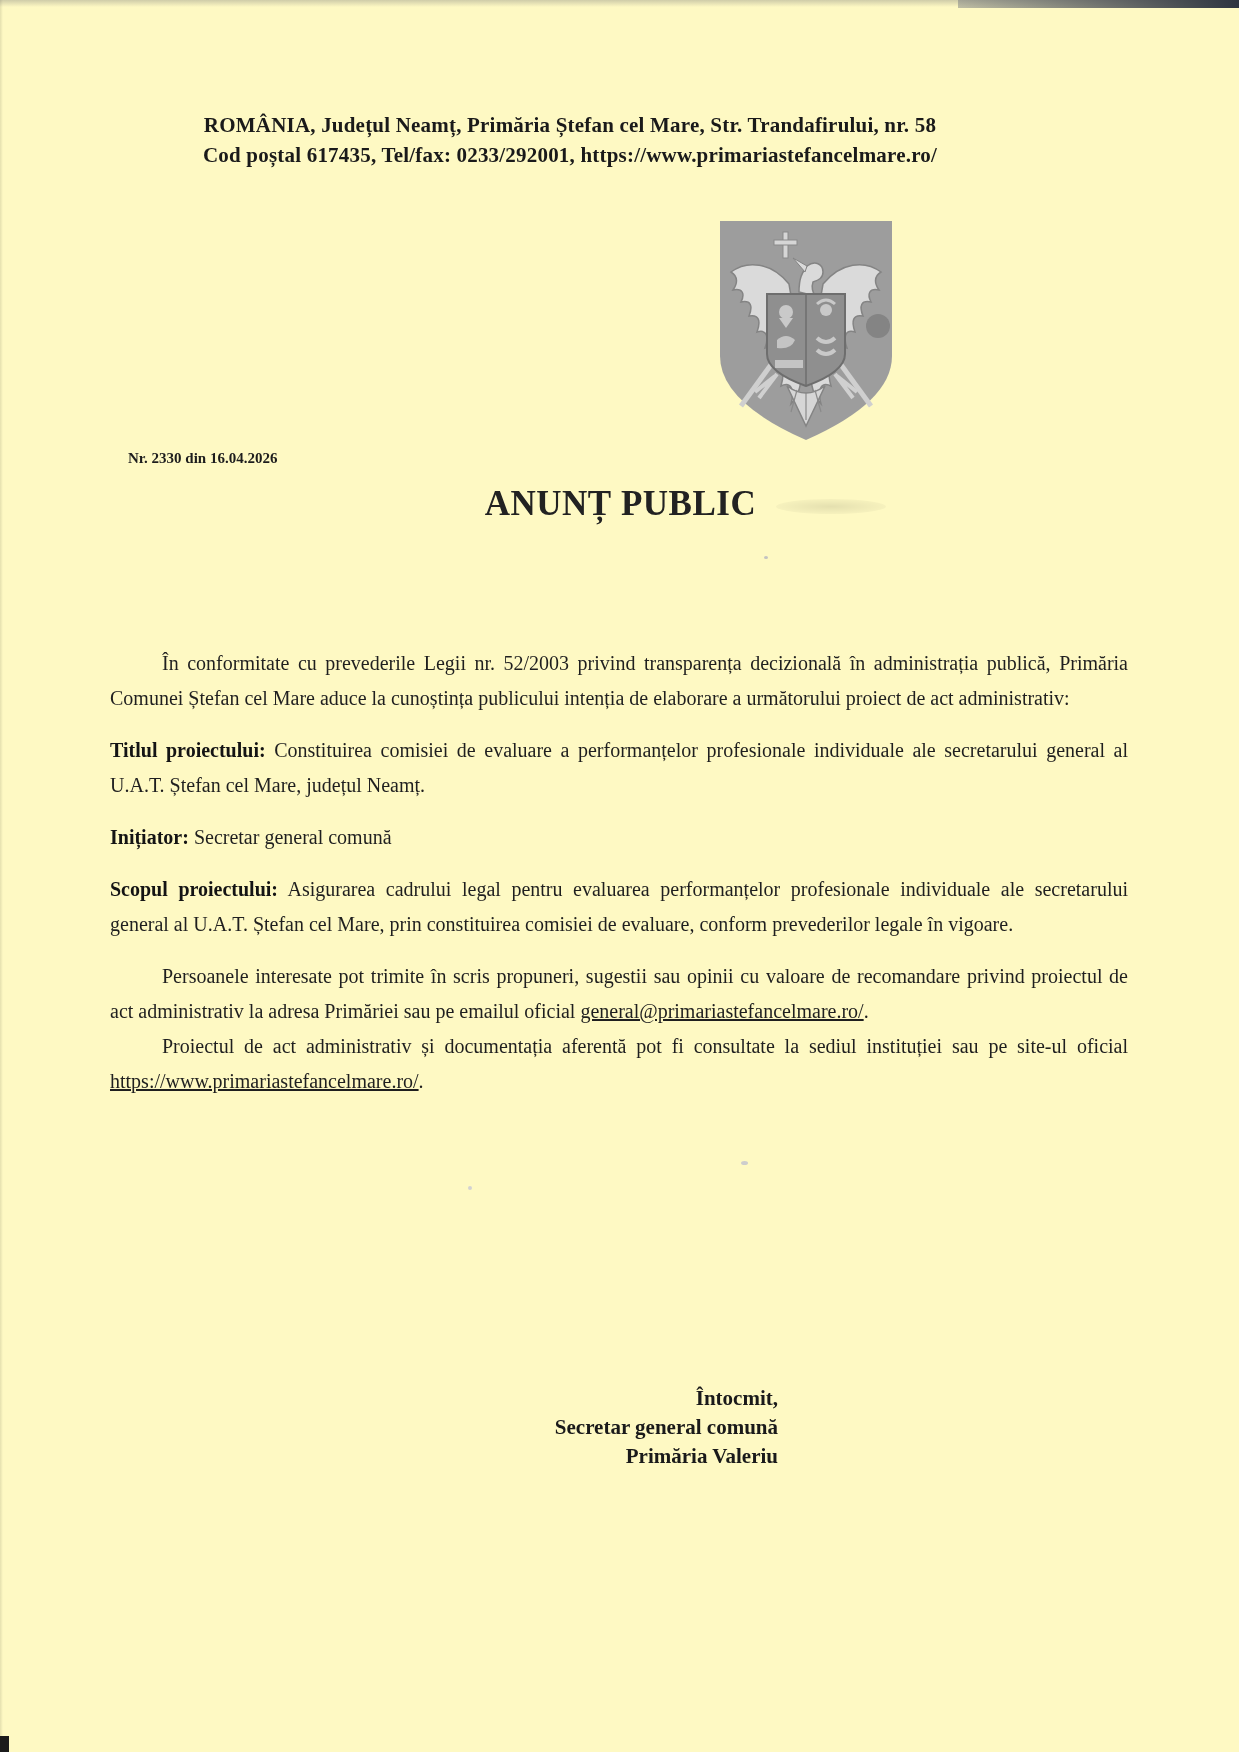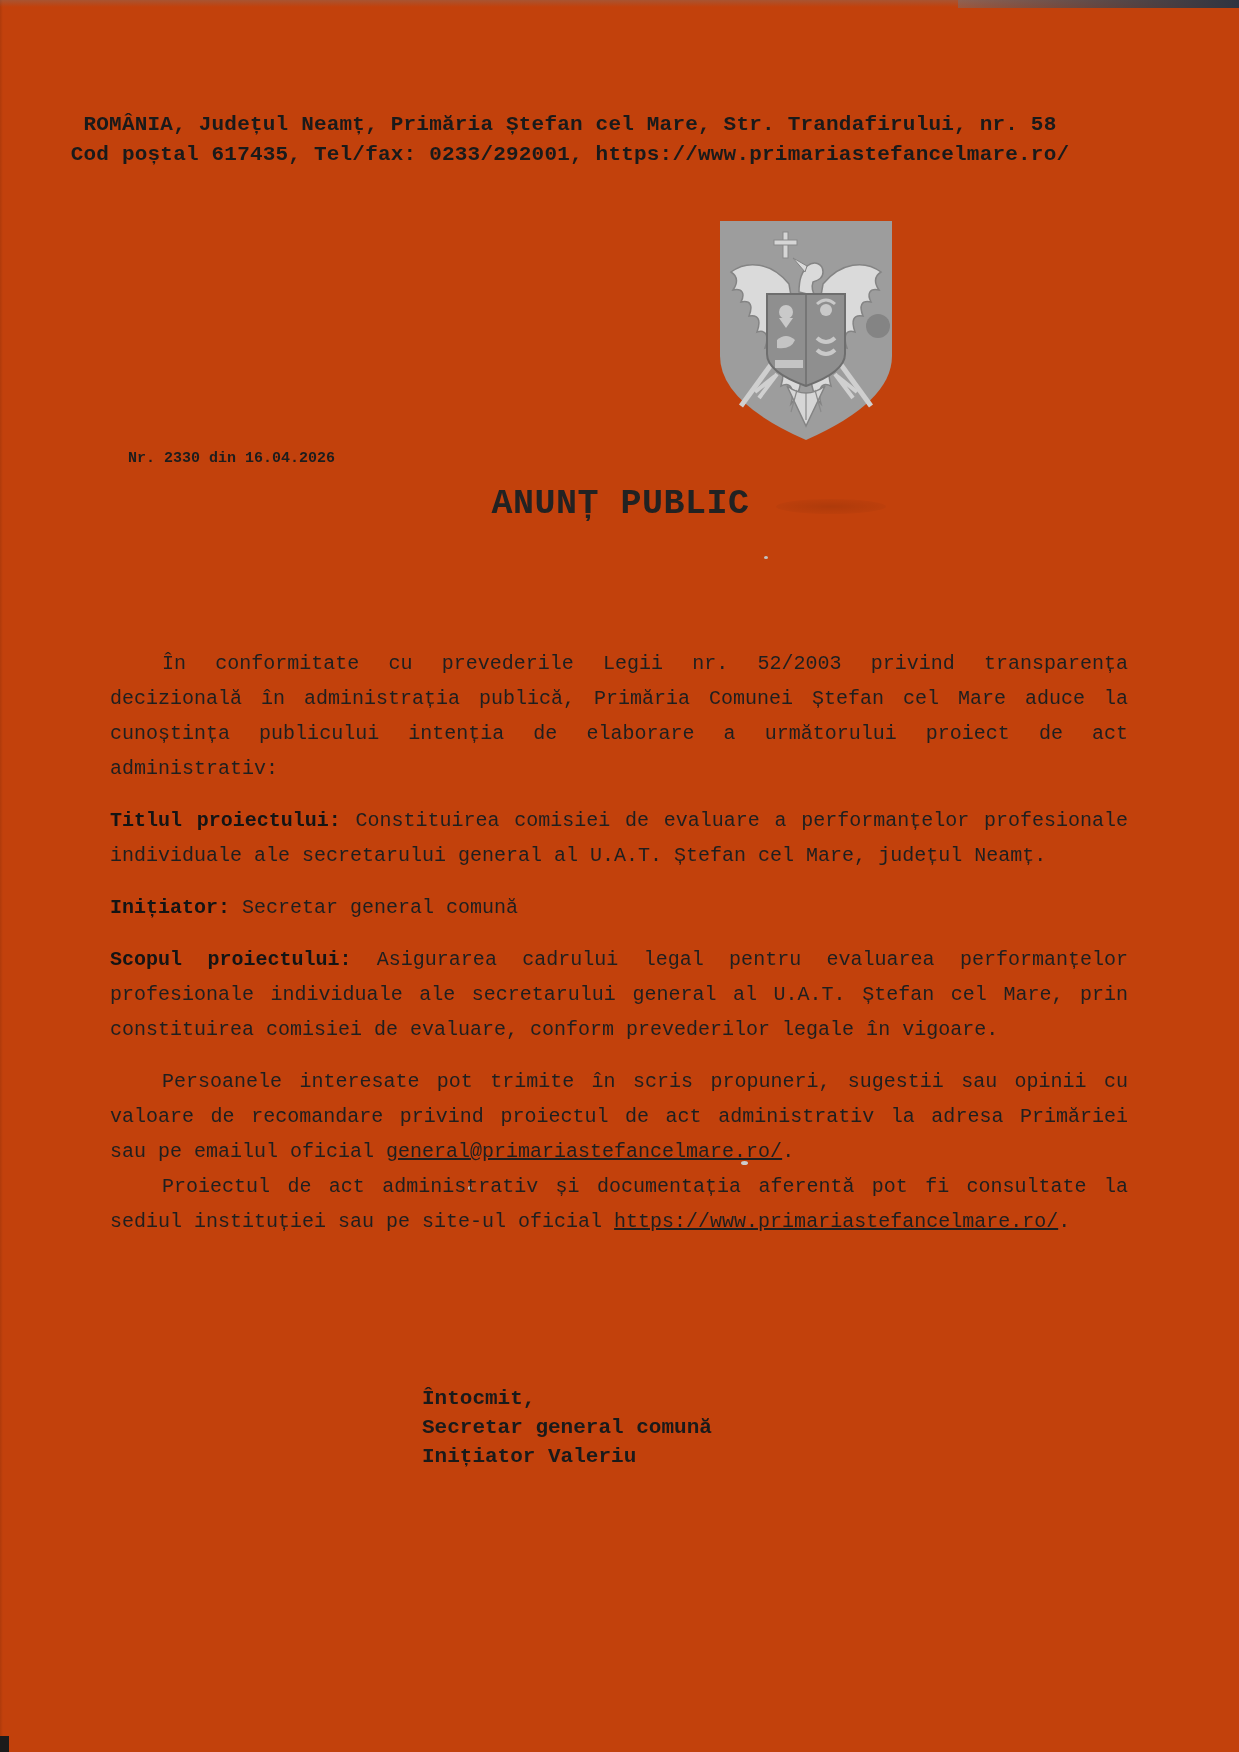--- a/index.html
+++ b/index.html
@@ -1,22 +1,22 @@
 <!DOCTYPE html>
 <html lang="ro"><head>
 <meta charset="utf-8">
 <style>
   html, body { margin: 0; padding: 0; background: #ffffff; }
   .page {
     position: relative;
     width: 1239px;
     height: 1752px;
-    background: #c2410c;
+    background: #fef9c3;
     overflow: hidden;
-    font-family: Liberation Mono, monospace;
+    font-family: Liberation Serif, serif;
     color: #202020;
   }
 
   
   .edge-left {
     position: absolute; left: 0; top: 0; width: 3px; height: 100%;
     background: linear-gradient(to right, rgba(0,0,0,0.10), rgba(0,0,0,0));
   }
   .top-band {
     position: absolute; left: 0; top: 0; width: 100%; height: 7px;
@@ -65,22 +65,22 @@
   .body {
     position: absolute; left: 110px; top: 646px; width: 1018px;
     font-size: 20px; line-height: 35px; text-align: justify; color: #1f1f1f;
   }
   .para { margin: 0 0 17px 0; }
   .para.nogap { margin-bottom: 0; }
   .para.indent { text-indent: 52px; }
   .para b { color: #141414; }
   .doclink { color: inherit; text-decoration: underline; cursor: pointer; }
   .signature {
-    position: absolute; left: 422px; top: 1384px; width: 340px;
-    text-align: left; font-weight: bold; font-size: 21px; line-height: 29px;
+    position: absolute; left: 438px; top: 1384px; width: 340px;
+    text-align: right; font-weight: bold; font-size: 21px; line-height: 29px;
     color: #1a1a1a;
   }
 </style>
 </head>
 <body>
 
 <div class="page">
 
   <div class="edge-left"></div>
   <div class="top-band"></div>
@@ -139,16 +139,16 @@
     <p class="para"><b>Scopul proiectului:</b><span> Asigurarea cadrului legal pentru evaluarea performanțelor profesionale individuale ale secretarului general al U.A.T. Ștefan cel Mare, prin constituirea comisiei de evaluare, conform prevederilor legale în vigoare.</span></p>
 
     <p class="para indent nogap"><span>Persoanele interesate pot trimite în scris propuneri, sugestii sau opinii cu valoare de recomandare privind proiectul de act administrativ la adresa Primăriei sau pe emailul oficial </span><a class="doclink">general@primariastefancelmare.ro/</a><span>.</span></p>
 
     <p class="para indent"><span>Proiectul de act administrativ și documentația aferentă pot fi consultate la sediul instituției sau pe site-ul oficial </span><a class="doclink">https://www.primariastefancelmare.ro/</a><span>.</span></p>
   </main>
 
   <div class="signature">
     <div>Întocmit,</div>
     <div>Secretar general comună</div>
-    <div>Inițiator Valeriu</div>
+    <div>Primăria Valeriu</div>
   </div>
 
 </div>
 
 </body></html>

